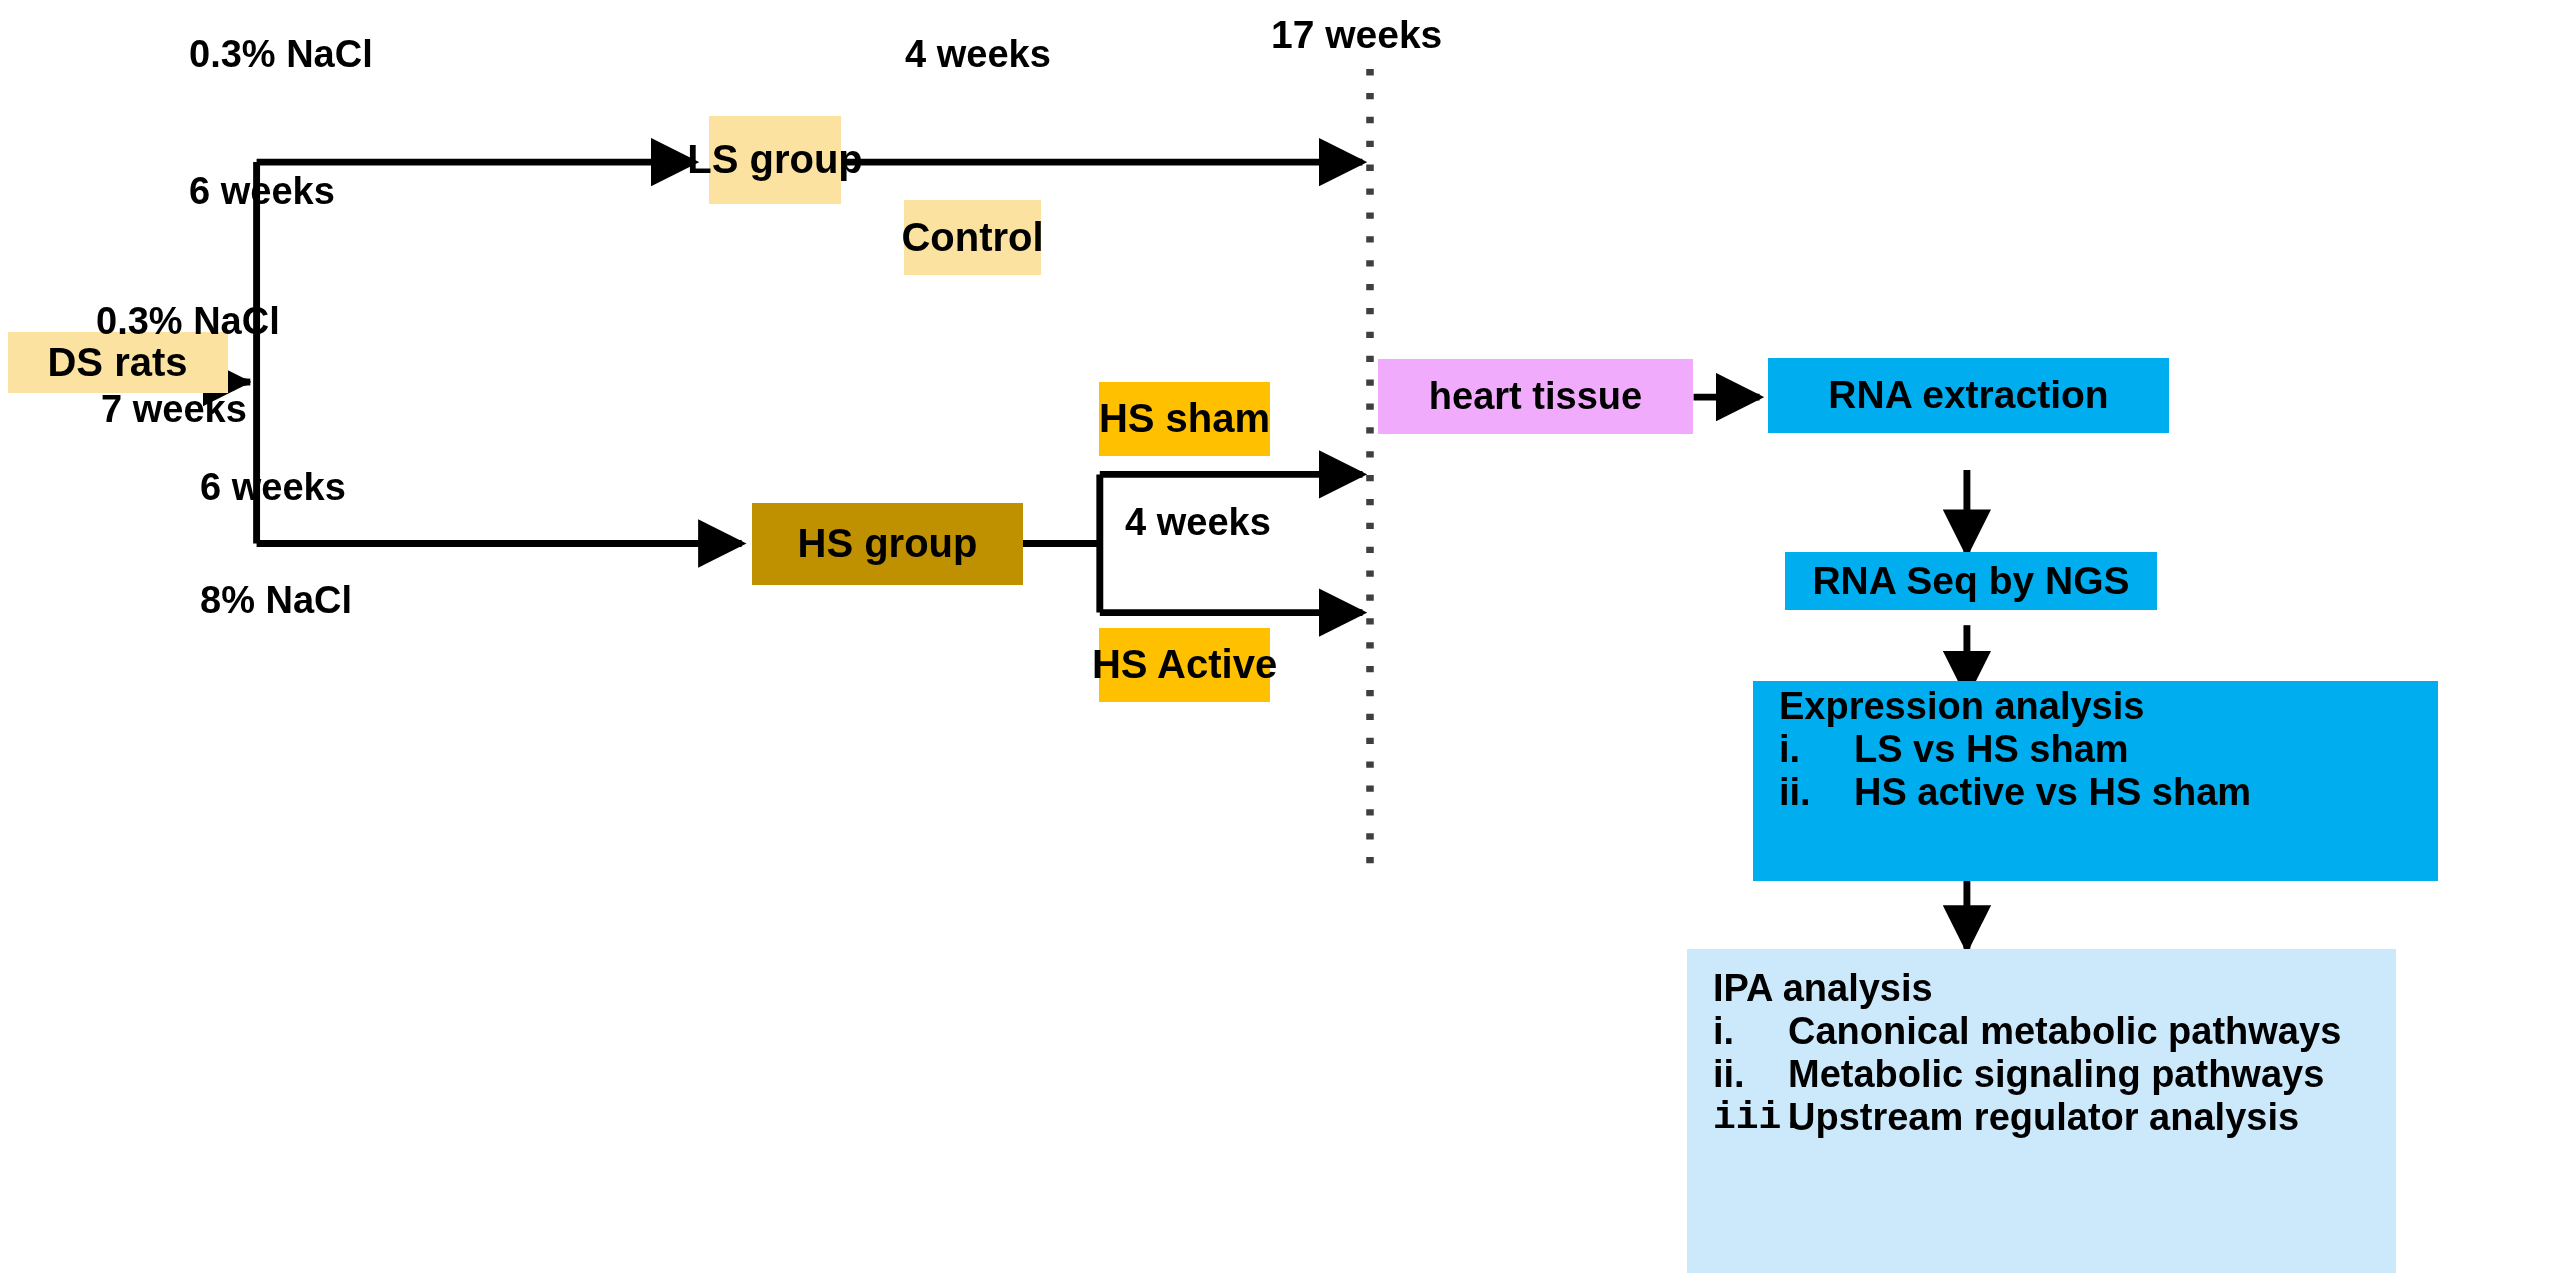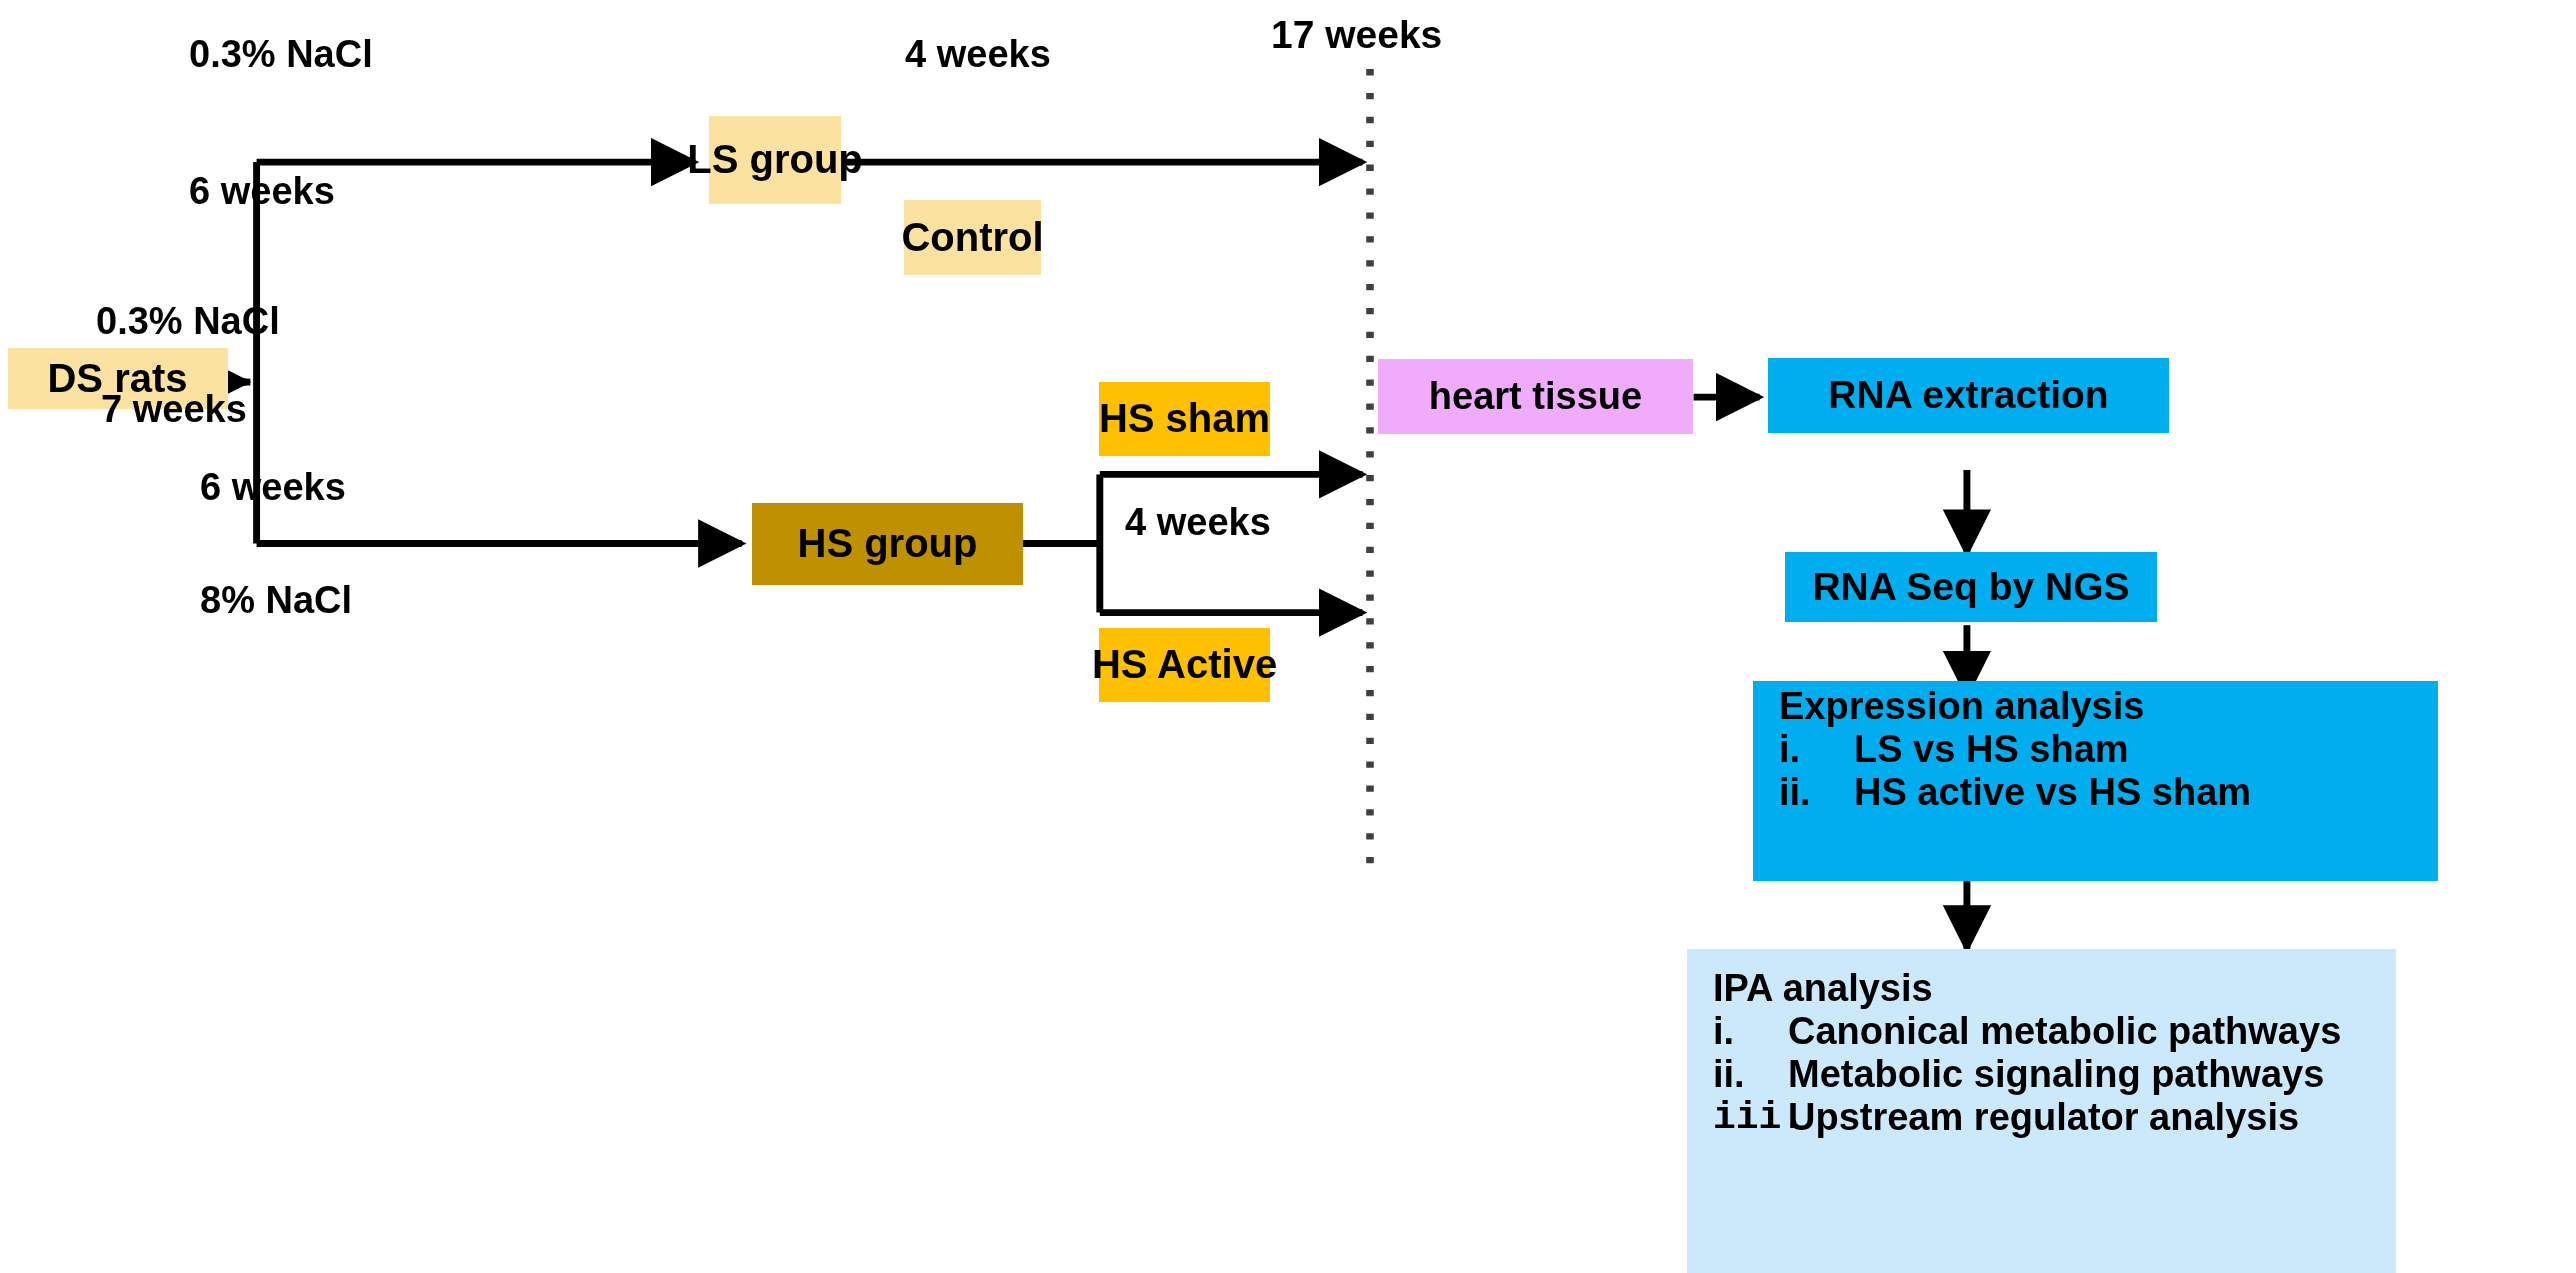--- a/index.html
+++ b/index.html
@@ -124,21 +124,21 @@
 
     <path d="M 3130 748 L 3130 880" stroke="#000" stroke-width="11" fill="none" marker-end="url(#ah)"></path>
 
     <path d="M 3130 995 L 3130 1105" stroke="#000" stroke-width="11" fill="none" marker-end="url(#ah)"></path>
 
     <path d="M 3130 1400 L 3130 1510" stroke="#000" stroke-width="11" fill="none" marker-end="url(#ah)"></path>
   </svg>
 
   <div class="label" style="left:1271px; top:12.6px; font-size:39px;">17 weeks</div>
 
-  <div class="node box-dsrats center" style="left:7.5px; top:348px; width:220px; height:61px; font-size:40px;">DS rats</div>
+  <div class="node box-dsrats center" style="left:7.5px; top:332px; width:220px; height:61px; font-size:40px;">DS rats</div>
 
   <div class="label" style="left:96px; top:300px; font-size:38px;">0.3%  NaCl</div>
 
   <div class="label" style="left:101px; top:388px; font-size:38px;">7 weeks</div>
 
   <div class="label" style="left:189px; top:33px; font-size:38px;">0.3%  NaCl</div>
 
   <div class="label" style="left:189px; top:170px; font-size:38px;">6 weeks</div>
 
   <div class="node box-ls center" style="left:709px; top:116px; width:132px; height:88px; font-size:40px;">LS group</div>
@@ -156,21 +156,21 @@
   <div class="node box-orange center" style="left:1099px; top:382px; width:171px; height:74px; font-size:40px;">HS sham</div>
 
   <div class="label" style="left:1125px; top:501px; font-size:38px;">4 weeks</div>
 
   <div class="node box-orange center" style="left:1099px; top:628px; width:171px; height:74px; font-size:40px;">HS Active</div>
 
   <div class="node box-green center" style="left:1378px; top:359px; width:315px; height:75px; font-size:38px;">heart tissue</div>
 
   <div class="node box-blue center" style="left:1768px; top:358px; width:401px; height:75px; font-size:39px;">RNA extraction</div>
 
-  <div class="node box-blue center" style="left:1785px; top:552px; width:372px; height:70px; font-size:39px;">RNA Seq by NGS</div>
+  <div class="node box-blue center" style="left:1785px; top:552px; width:372px; height:58px; font-size:39px;">RNA Seq by NGS</div>
 
   <div class="listbox box-blue" style="left:1753px; top:681px; width:685px; height:200px;
               font-size:38px; padding:4px 0 0 26px;">
     <span class="head">Expression analysis</span>
     <div class="row">
       <span class="num" style="width:75px;">i.</span>
       <span class="txt">LS vs HS sham</span>
     </div>
     <div class="row">
       <span class="num" style="width:75px;">ii.</span>

